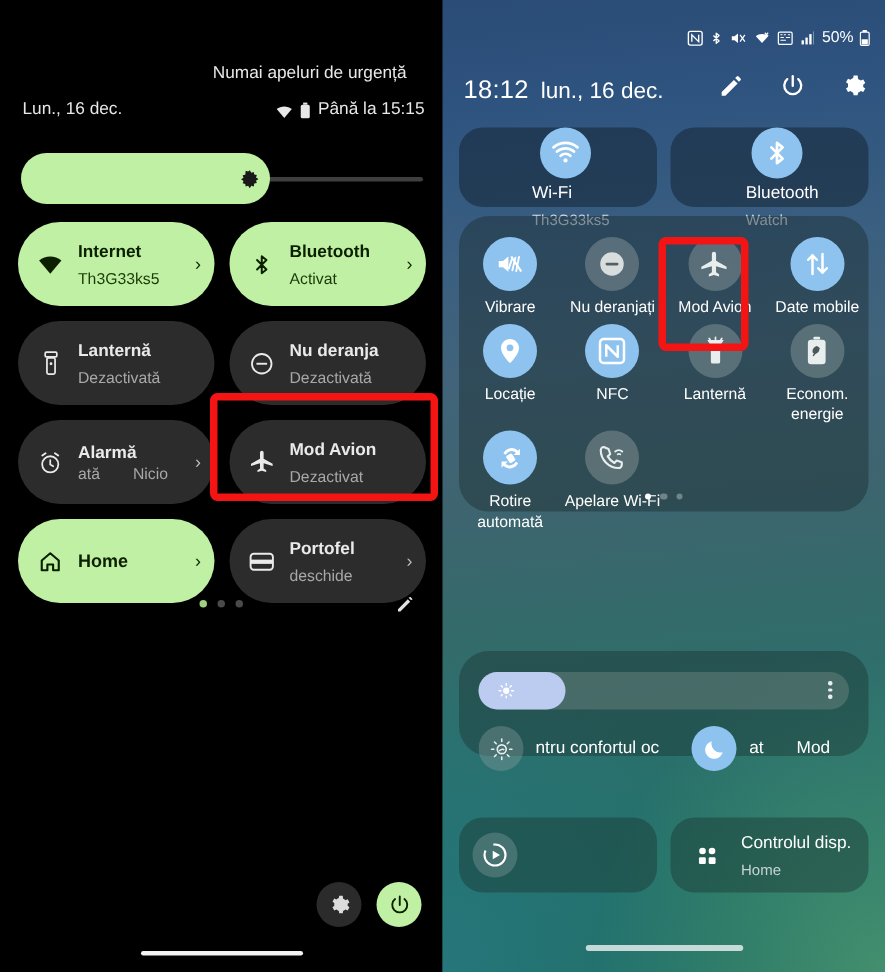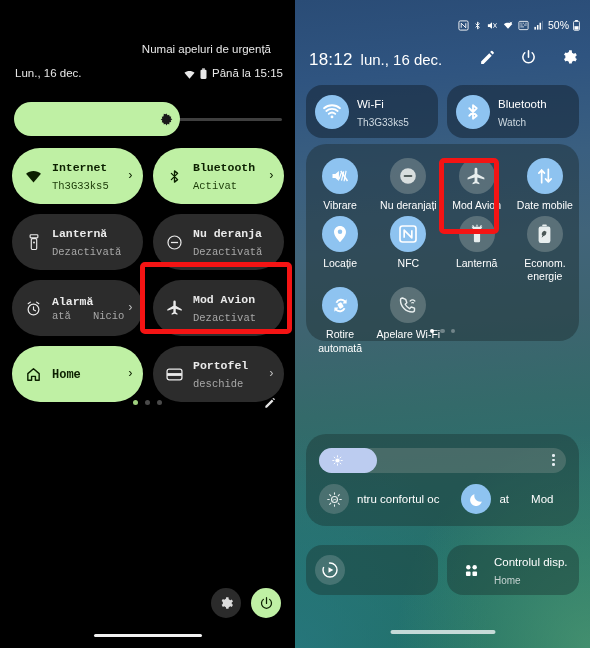--- a/index.html
+++ b/index.html
@@ -66,21 +66,20 @@
   
   .l-tiles { position: absolute; left: 12px; top: 148px; width: 272px; }
   .l-row { display: flex; gap: 10px; margin-bottom: 10px; }
   .l-tile {
     position: relative;
     width: 131px; height: 56px;
     border-radius: 28px;
     display: flex; align-items: center;
     padding-left: 12px;
     overflow: hidden;
-    font-family: Liberation Mono, monospace;
   }
   .l-tile.on  { background: #bff0a4; }
   .l-tile.off { background: #2c2c2c; }
   .l-tile-ico { width: 19px; flex: 0 0 19px; display:flex; align-items:center; justify-content:center; }
   .l-tile-txt { margin-left: 9px; min-width: 0; }
   .l-tile-title {
     font-size: 11.5px; font-weight: 700; line-height: 1.25;
     white-space: nowrap; overflow: hidden;
   }
   .l-tile-sub {
@@ -161,21 +160,21 @@
   .r-hdr-icons {
     position: absolute; right: 12px; top: 49px;
     display: flex; align-items: center; gap: 24px;
   }
   .r-hdr-icons .ic { width: 17px; height: 17px; display:flex; align-items:center; justify-content:center; }
 
   .r-conn { position: absolute; left: 11px; top: 85px; width: 273px; display: flex; gap: 9px; }
   .r-conn-tile {
     width: 132px; height: 53px; border-radius: 16px;
     background: rgba(22,38,54,0.56);
-    display: flex; align-items: center; padding-left: 9px;
+    display: flex; align-items: center; padding-left: 9px; flex-direction: column;
   }
   .r-conn-ico {
     width: 34px; height: 34px; border-radius: 50%;
     background: #8ec3f0; display:flex; align-items:center; justify-content:center;
     flex: 0 0 34px;
   }
   .r-conn-txt { margin-left: 8px; min-width: 0; }
   .r-conn-title { font-size: 11.5px; color: #ffffff; line-height: 1.3; white-space: nowrap; }
   .r-conn-sub { font-size: 10px; color: #cfdae2; line-height: 1.3; white-space: nowrap; }
 
@@ -201,21 +200,21 @@
   }
   .r-pager {
     position: absolute; left: 0; bottom: 8px; width: 100%;
     display: flex; justify-content: center; gap: 6px;
   }
   .r-dot { width: 4.5px; height: 4.5px; border-radius: 50%; background: rgba(255,255,255,0.32); }
   .r-dot.active { background: #ffffff; }
 
   .r-bright-card {
     position: absolute; left: 11px; top: 434px;
-    width: 273px; height: 92px;
+    width: 273px; height: 70px;
     border-radius: 20px;
     background: rgba(26,48,46,0.40);
   }
   .r-slider {
     position: absolute; left: 13px; top: 14px;
     width: 247px; height: 25px;
     border-radius: 13px; background: rgba(120,140,135,0.42);
   }
   .r-slider-fill {
     position: absolute; left: 0; top: 0; width: 58px; height: 25px;

